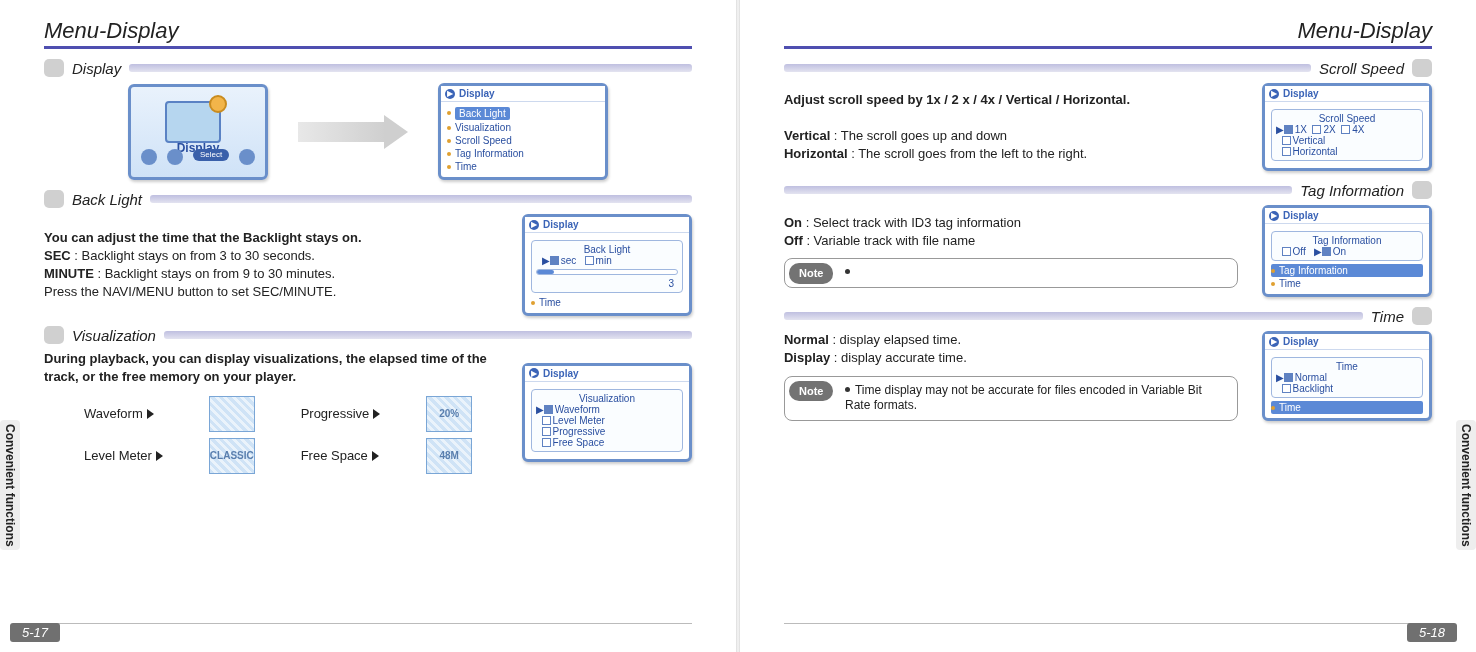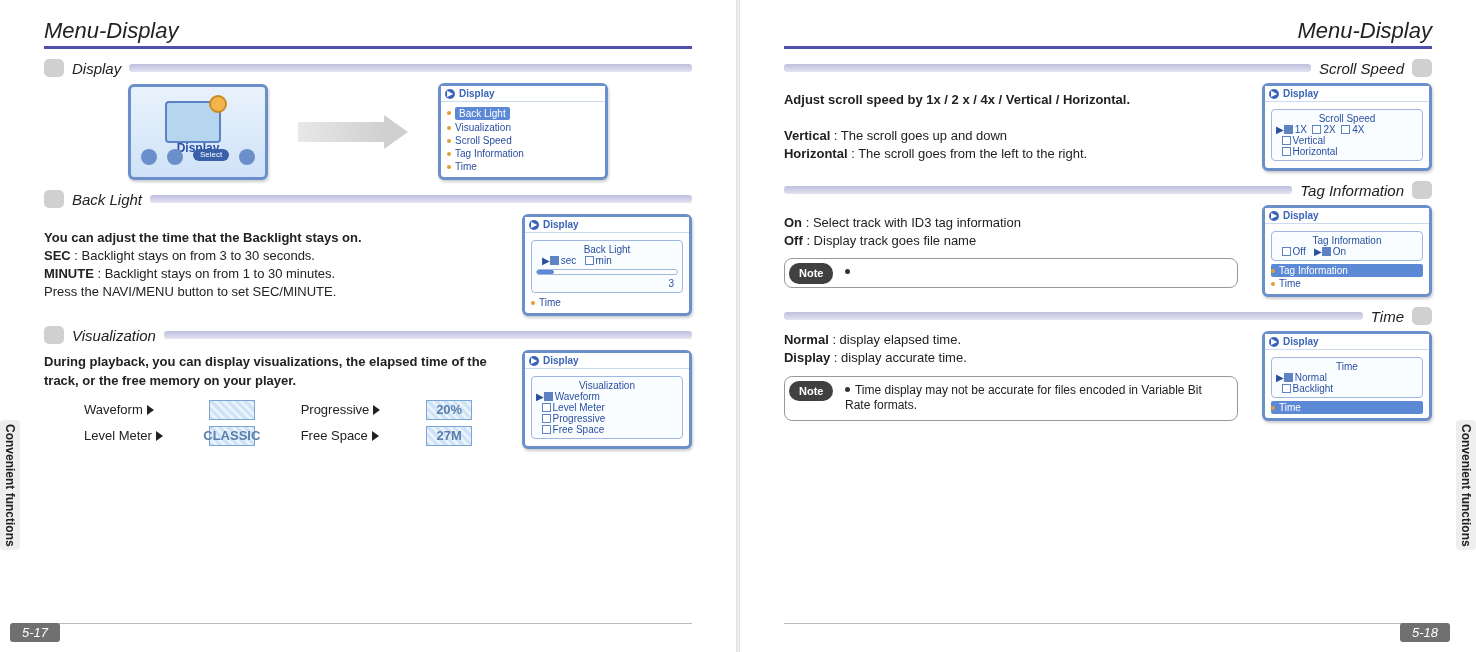--- a/index.html
+++ b/index.html
@@ -8,38 +8,38 @@
   .page { position: relative; width: 50%; height: 100%; padding: 18px 44px 34px 44px; }
   .page-title { font-size: 22px; font-style: italic; font-weight: 400; padding-bottom: 2px; border-bottom: 3px solid #4f4fb0; margin-bottom: 2px; }
   .page-left .page-title { text-align: left; }
   .page-right .page-title { text-align: right; }
   .gutter { width: 4px; background: linear-gradient(to right,#dcdcdc,#f6f6f6,#dcdcdc); }
   .side-tab { position: absolute; top: 420px; width: 20px; height: 130px; background: #eee; writing-mode: vertical-rl; text-orientation: mixed; font-size: 12px; font-weight: bold; text-align: center; line-height: 20px; border-radius: 4px; }
   .side-left { left: 0; }
   .side-right { right: 0; }
   .page-num { position: absolute; bottom: 10px; color: #fff; background: #707070; font-style: italic; font-size: 13px; padding: 2px 12px; border-radius: 3px; }
   .page-left .page-num { left: 10px; }
-  .page-right .page-num { right: 26px; }
+  .page-right .page-num { right: 19px; }
   .bottom-rule { position:absolute; left:44px; right:44px; bottom:28px; border-top:1px solid #bbb; }
 
   .section { margin-top: 10px; margin-bottom: 10px; }
   .sec-header { display:flex; align-items:center; gap:8px; margin-bottom:6px; }
   .sec-cap { width:20px; height:18px; border-radius:5px; background:#d0d0d0; }
   .sec-title { font-size:15px; font-style:italic; }
   .sec-line { flex:1; height:8px; background:linear-gradient(#bfbfe0,#e3e3f0); border-radius:3px; }
   .sec-header.rtl { flex-direction:row-reverse; }
   .sec-body { display:flex; gap:24px; align-items:center; }
   .sec-text { flex:1; line-height:1.4; }
   .sec-text b { font-weight:bold; }
   .vis-labels { display:grid; grid-template-columns:auto auto auto auto; gap:6px 20px; margin-top:10px; margin-left:40px; align-items:center;}
   .vis-item { display:flex; align-items:center; gap:4px; font-size:13px;}
   .tri { width:0;height:0;border-top:5px solid transparent;border-bottom:5px solid transparent;border-left:7px solid #222;}
-  .swatch { width:46px;height:20px;border:1px solid #7aa6d6;background:repeating-linear-gradient(45deg,#cfe3f6,#cfe3f6 3px,#eaf3fb 3px,#eaf3fb 6px);font-size:13px;display:flex;align-items:center;justify-content:center;color:#5a7fae;font-weight:bold;}
+  .swatch { width:46px;height:36px;border:1px solid #7aa6d6;background:repeating-linear-gradient(45deg,#cfe3f6,#cfe3f6 3px,#eaf3fb 3px,#eaf3fb 6px);font-size:10px;display:flex;align-items:center;justify-content:center;color:#5a7fae;font-weight:bold;}
   .note-box { position:relative; border:1px solid #999; border-radius:8px; padding:6px 10px 6px 60px; margin-top:8px; font-size:12px; line-height:1.3; }
-  .note-pill { position:absolute; left:4px; top:4px; background:#404040; color:#fff; font-size:11px; font-weight:bold; padding:3px 10px; border-radius:10px; }
+  .note-pill { position:absolute; left:4px; top:4px; background:#737373; color:#fff; font-size:11px; font-weight:bold; padding:3px 10px; border-radius:10px; }
   .note-dot { display:inline-block; width:5px;height:5px;background:#333;border-radius:50%; margin-right:5px; vertical-align:2px;}
 
   
   .device { width:170px; border:3px solid #6a8fca; border-radius:6px; background:#fff; font-size:10px; color:#2a4fa0; box-shadow:1px 2px 3px rgba(0,0,0,.2); }
   .device-header { display:flex; align-items:center; gap:4px; background:#fff; padding:2px 4px; border-bottom:1px solid #cdd9ee;}
   .device-header .dot { width:10px;height:10px;border-radius:50%;background:#3b64b7;color:#fff;font-size:8px;display:flex;align-items:center;justify-content:center;}
   .device-header .lab { font-weight:bold; color:#3b64b7; }
   .device-body { padding:4px 6px; }
   .menu-sel { background:#5b89d6; color:#fff; padding:1px 4px; border-radius:2px; display:inline-block; }
   .menu-row { padding:1px 0 1px 8px; position:relative; }
@@ -112,21 +112,21 @@
   <div class="section">
     <div class="sec-header">
       <div class="sec-cap"></div>
       <div class="sec-title">Back Light</div>
       <div class="sec-line"></div>
     </div>
     <div class="sec-body">
       <div class="sec-text">
         <b>You can adjust the time that the Backlight stays on.</b><br>
         <b>SEC</b><span> : Backlight stays on from 3 to 30 seconds.</span><br>
-        <b>MINUTE</b><span> : Backlight stays on from 1 to 30 minutes.</span><br>
+        <b>MINUTE</b><span> : Backlight stays on from 9 to 30 minutes.</span><br>
         <span>Press the NAVI/MENU button to set SEC/MINUTE.</span>
       </div>
       <div class="device">
         <div class="device-header">
               <span class="dot">▶</span>
               <span class="lab">Display</span>
             </div>
         <div class="device-body">
           <div class="subpanel">
             <div>Back Light</div>
@@ -164,21 +164,21 @@
           <div class="swatch">20%</div>
           <div class="vis-item">
                 <span>Level Meter</span>
                 <span class="tri"></span>
               </div>
           <div class="swatch">CLASSIC</div>
           <div class="vis-item">
                 <span>Free Space</span>
                 <span class="tri"></span>
               </div>
-          <div class="swatch">27M</div>
+          <div class="swatch">48M</div>
         </div>
       </div>
       <div class="device">
         <div class="device-header">
               <span class="dot">▶</span>
               <span class="lab">Display</span>
             </div>
         <div class="device-body">
           <div class="subpanel" style="text-align:left">
             <div style="text-align:center">Visualization</div>
@@ -233,21 +233,21 @@
 
   <div class="section">
     <div class="sec-header rtl">
       <div class="sec-cap"></div>
       <div class="sec-title">Tag Information</div>
       <div class="sec-line"></div>
     </div>
     <div class="sec-body">
       <div class="sec-text">
         <b>On</b><span> : Select track with ID3 tag information</span><br>
-        <b>Off</b><span> : Display track goes file name</span>
+        <b>Off</b><span> : Variable track with file name</span>
         <div class="note-box">
           <span class="note-pill">Note</span>
           <span class="note-dot"></span>
         </div>
       </div>
       <div class="device">
         <div class="device-header">
               <span class="dot">▶</span>
               <span class="lab">Display</span>
             </div>

